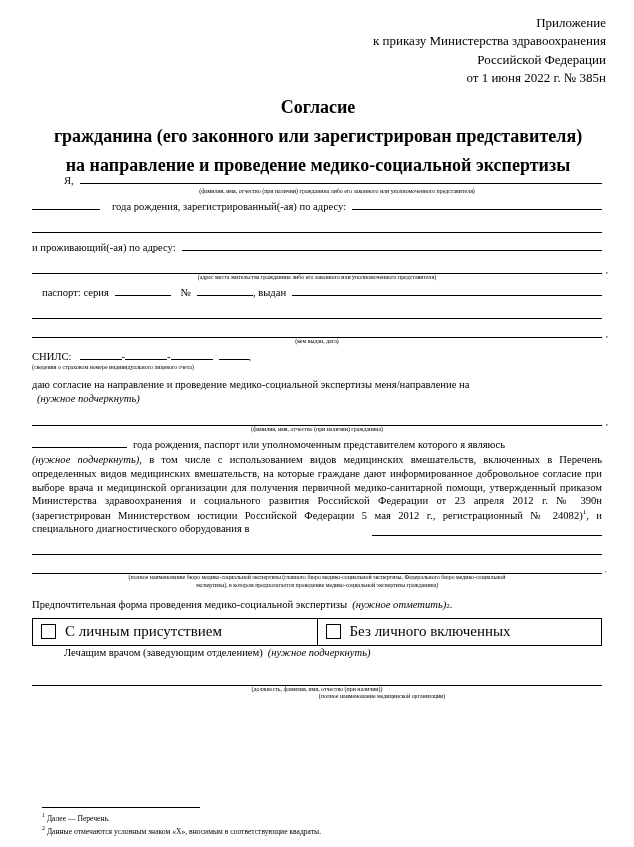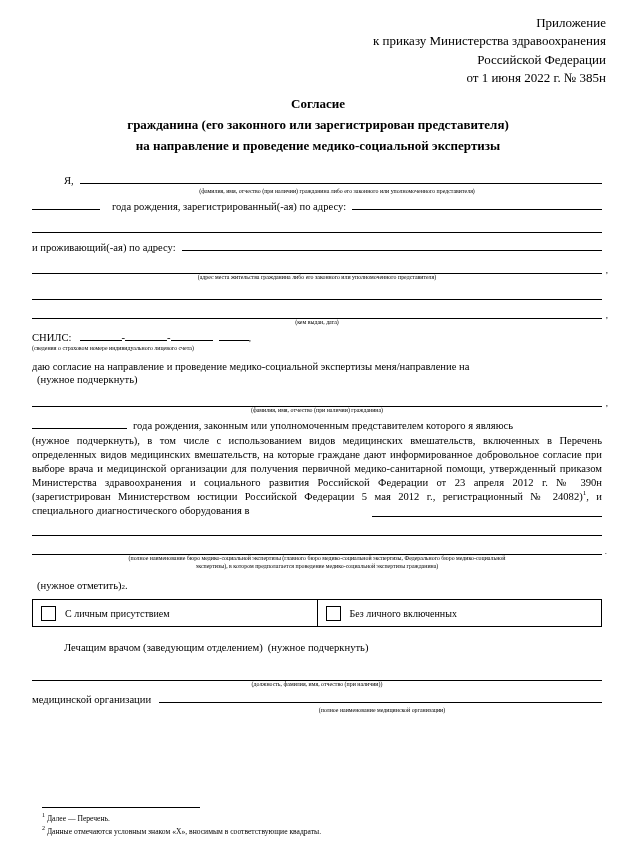--- a/index.html
+++ b/index.html
@@ -35,42 +35,42 @@
   }
 
   
   .title-block {
     position: absolute;
     top: 93px;
     left: 32px;
     right: 30px;
     text-align: center;
     font-weight: bold;
-    font-size: 13px;
+    font-size: 18px;
     line-height: 1.62;
   }
 
   
   .body-area {
     position: absolute;
     top: 172px;
     left: 32px;
     width: 570px;
     font-size: 10.6px;
     line-height: 1.30;
   }
 
   .row {
     display: flex;
     align-items: baseline;
     white-space: nowrap;
   }
 
   .lbl { white-space: pre; }
-  .ital { }
+  .ital { font-style: italic; }
 
   
   .rule {
     border-bottom: 1px solid #000;
     flex: 0 0 auto;
     height: 11px;
   }
   .rule.grow { flex: 1 1 auto; }
 
   
@@ -110,21 +110,21 @@
     border: 1px solid #000;
     border-collapse: collapse;
     width: 100%;
     table-layout: fixed;
   }
   .cb-table td {
     border: 1px solid #000;
     height: 26px;
     padding: 0 8px;
     vertical-align: middle;
-    font-size: 10px;
+    font-size: 15px;
   }
   .cb-cell { display: flex; align-items: center; gap: 9px; }
   .checkbox {
     width: 13px;
     height: 13px;
     border: 1px solid #000;
     display: inline-block;
     flex: 0 0 auto;
     background: #fff;
   }
@@ -183,20 +183,28 @@
     <div class="row" style="margin-top:6px;">
       <span class="lbl">и проживающий(-ая) по адресу:</span>
       <span class="rule grow" style="margin-left:6px;"></span>
     </div>
 
     <div class="fullrule" style="margin-top:6px;">
       <span class="endmark">,</span>
     </div>
     <div class="cap">(адрес места жительства гражданина либо его законного или уполномоченного представителя)</div>
 
+    <div class="row" style="margin-top:3px;">
+      <span class="lbl" style="margin-left:10px;">паспорт: серия</span>
+      <span class="rule" style="width:56px;margin-left:6px;"></span>
+      <span class="lbl" style="margin-left:10px;">№</span>
+      <span class="rule" style="width:56px;margin-left:6px;"></span>
+      <span class="lbl">, выдан</span>
+      <span class="rule grow" style="margin-left:6px;"></span>
+    </div>
 
     <div class="fullrule" style="margin-top:6px;"></div>
     <div class="fullrule" style="margin-top:6px;">
       <span class="endmark">,</span>
     </div>
     <div class="cap">(кем выдан, дата)</div>
 
     <div class="row" style="margin-top:3px;">
       <span class="lbl">СНИЛС:</span>
       <span class="rule" style="width:42px;margin-left:8px;"></span>
@@ -216,40 +224,41 @@
       </div>
     </div>
 
     <div class="fullrule" style="margin-top:7px;">
       <span class="endmark">,</span>
     </div>
     <div class="cap">(фамилия, имя, отчество (при наличии) гражданина)</div>
 
     <div class="row" style="margin-top:3px;">
       <span class="rule" style="width:95px;"></span>
-      <span class="lbl" style="margin-left:6px;">года рождения, законным или уполномоченным представителем которого я являюсь</span>
+      <span class="lbl" style="margin-left:6px;">года рождения, паспорт или уполномоченным представителем которого я являюсь</span>
     </div>
 
     <div class="para" style="margin-top:1px;">
       <span class="ital">(нужное подчеркнуть)</span><span>, в том числе с использованием видов медицинских вмешательств, включенных в Перечень определенных видов медицинских вмешательств, на которые граждане дают информированное добровольное согласие при выборе врача и медицинской организации для получения первичной медико-санитарной помощи, утвержденный приказом Министерства здравоохранения и социального развития Российской Федерации от 23 апреля 2012 г. № 390н (зарегистрирован Министерством юстиции Российской Федерации 5 мая 2012 г., регистрационный № 24082)</span><span class="sup">1</span><span>, и специального диагностического оборудования в</span>
     </div>
 
     <div class="row" style="margin-top:-12px;justify-content:flex-end;">
       <span class="rule" style="width:230px;"></span>
     </div>
     <div class="fullrule" style="margin-top:6px;"></div>
     <div class="fullrule" style="margin-top:6px;">
       <span class="endmark" style="right:-5px;bottom:-3px;">.</span>
     </div>
     <div class="cap two">
       <div>(полное наименование бюро медико-социальной экспертизы (главного бюро медико-социальной экспертизы, Федерального бюро медико-социальной</div>
       <div>экспертизы), в котором предполагается проведение медико-социальной экспертизы гражданина)</div>
     </div>
 
     <div class="row" style="margin-top:8px;">
+      <span class="lbl">Предпочтительная форма проведения медико-социальной экспертизы</span>
       <span class="lbl ital" style="margin-left:5px;text-align:center;">(нужное отметить)</span>
         <span class="sup">2</span>
         <span>.</span>
     </div>
 
     <table class="cb-table" style="margin-top:6px;">
       <tbody>
           <tr>
         <td style="width:50%;">
           <span class="cb-cell">
@@ -260,32 +269,28 @@
         <td style="width:50%;">
           <span class="cb-cell">
             <span class="checkbox"></span>
             <span>Без личного включенных</span>
           </span>
         </td>
       </tr>
     </tbody>
       </table>
 
-    <div class="row" style="margin-top:14px;">
+    <div class="row" style="">
       <span class="lbl" style="margin-left:32px;">Лечащим врачом (заведующим отделением)</span>
       <span class="lbl ital" style="margin-left:5px;">(нужное подчеркнуть)</span>
     </div>
 
     <div class="fullrule" style="margin-top:13px;"></div>
     <div class="cap">(должность, фамилия, имя, отчество (при наличии))</div>
 
-    <div class="row" style="margin-top:3px;">
-      <span class="lbl">медицинской организации</span>
-      <span class="rule grow" style="margin-left:8px;"></span>
-    </div>
     <div class="cap" style="margin-left:130px;">(полное наименование медицинской организации)</div>
 
   </div>
 
   <div class="footnotes">
     <div class="fn-sep"></div>
     <div class="fn-item">
       <span class="fn-num">1</span>
       <span>Далее — Перечень.</span>
     </div>

